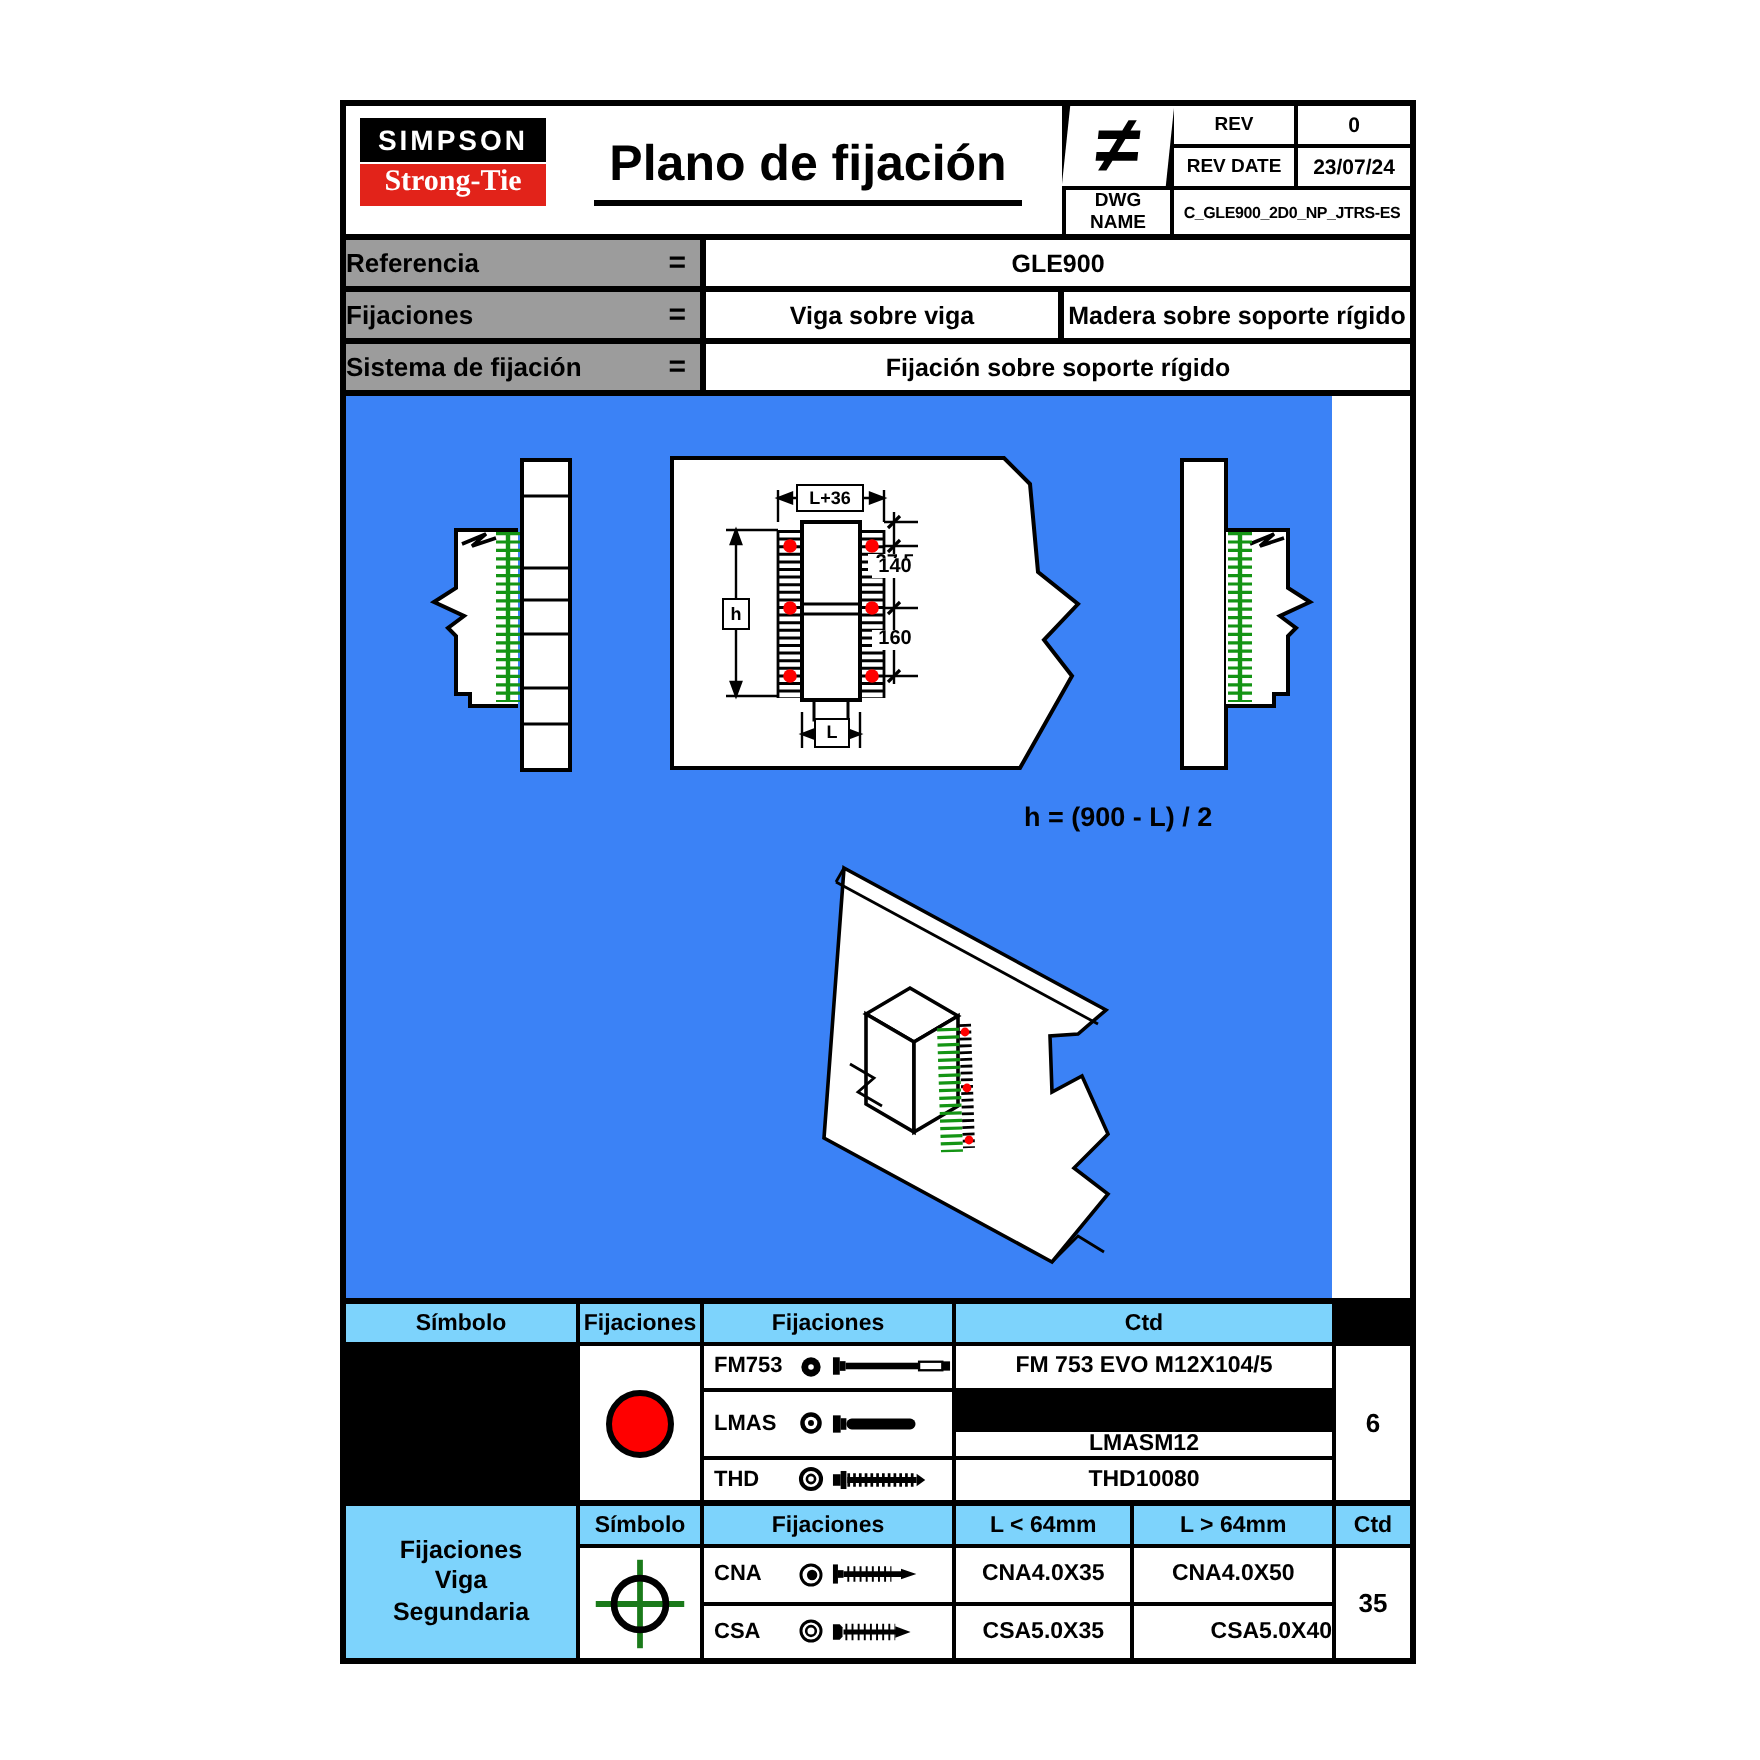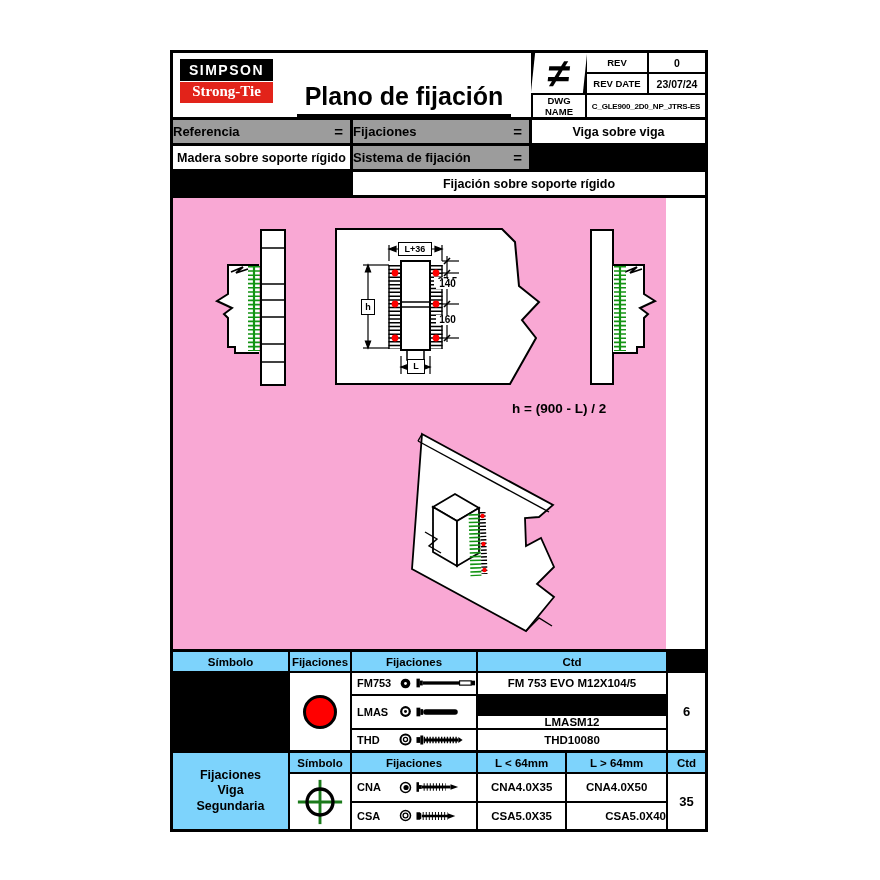--- a/index.html
+++ b/index.html
@@ -6,38 +6,38 @@
   body{width:880px;height:880px;background:#fff;position:relative;font-family:"Liberation Sans",sans-serif;}
   *{box-sizing:border-box;}
   .sheet{position:absolute;left:170px;top:50px;width:538px;height:782px;border:3px solid #000;background:#fff;}
   .sheet *{font-weight:bold;color:#000;}
 
   
   .header{position:absolute;left:0;top:0;width:532px;height:64px;display:flex;background:#fff;}
   .logo-cell{width:104px;padding:6px 4px 4px 7px;display:flex;flex-direction:column;gap:1px;}
   .logo-simpson{background:#000;color:#fff;font-size:14px;text-align:center;padding:3px 2px;letter-spacing:1.5px;}
   .logo-strongtie{background:#E2231A;color:#fff;font-family:"Liberation Serif",serif;font-size:15px;text-align:center;padding:1px 2px 3px;}
-  .title-cell{flex:1;display:flex;align-items:flex-end;justify-content:center;}
+  .title-cell{flex:1;display:flex;align-items:center;justify-content:center;}
   .title-text{font-size:25px;border-bottom:3px solid #000;padding:0 8px 3px;white-space:nowrap;}
   .revblock{width:174px;background:#000;display:grid;grid-template-columns:52px 60px 1fr;grid-template-rows:1fr 1fr 1fr;gap:2px;padding-left:2px;}
   .revblock>div{background:#fff;display:flex;align-items:center;justify-content:center;text-align:center;}
   .rev-neq{grid-row:1/3;font-size:40px;line-height:1;transform:skewX(-6deg);}
   .rev-lbl{font-size:9.5px;}
   .rev-val{font-size:10.5px;}
   .rev-dwg-val{grid-column:2/4;font-size:8px;letter-spacing:-0.2px;}
 
   
   .ref{position:absolute;left:0;top:64px;width:532px;height:81px;background:#000;border-top:3px solid #000;border-bottom:3px solid #000;display:grid;grid-template-columns:177px 176px 1fr;grid-auto-rows:1fr;gap:3px;}
   .ref .lbl{background:#9C9C9C;position:relative;display:flex;align-items:center;justify-content:flex-start;font-size:13px;}
   .ref .lbl .eq{position:absolute;right:7px;font-size:15px;}
   .ref .val{background:#fff;display:flex;align-items:center;justify-content:center;font-size:12.5px;}
   .span2{grid-column:2/4;}
 
   
-  .drawing{position:absolute;left:0;top:145px;width:493px;height:451px;background:#f9a8d4;}
+  .drawing{position:absolute;left:0;top:145px;width:493px;height:451px;background:#3b82f6;}
   .drawing svg{position:absolute;left:0;top:0;}
   .dim-box{position:absolute;background:#fff;border:1.5px solid #000;font-size:9px;display:flex;align-items:center;justify-content:center;line-height:1;}
   .dim-txt{position:absolute;background:#fff;font-size:10px;text-align:center;line-height:1;}
   .formula{position:absolute;left:339px;top:203px;width:140px;font-size:13.5px;}
 
   
   .ftable{position:absolute;left:0;width:532px;background:#000;display:grid;gap:2px;}
   .ftable>div{background:#fff;display:flex;align-items:center;justify-content:center;text-align:center;}
   .ftable .gray{background:#7dd3fc;}
   .ftable .hdr{font-size:11.5px;}
@@ -76,20 +76,21 @@
       <div class="rev-lbl">DWG NAME</div>
       <div class="rev-dwg-val">C_GLE900_2D0_NP_JTRS-ES</div>
     </div>
   </div>
 
   <div class="ref">
     <div class="lbl">
       <span>Referencia</span>
       <span class="eq">=</span>
     </div>
+    <div class="val span2">GLE900</div>
     <div class="lbl">
       <span>Fijaciones</span>
       <span class="eq">=</span>
     </div>
     <div class="val">Viga sobre viga</div>
     <div class="val">Madera sobre soporte rígido</div>
     <div class="lbl">
       <span>Sistema de fijación</span>
       <span class="eq">=</span>
     </div>

